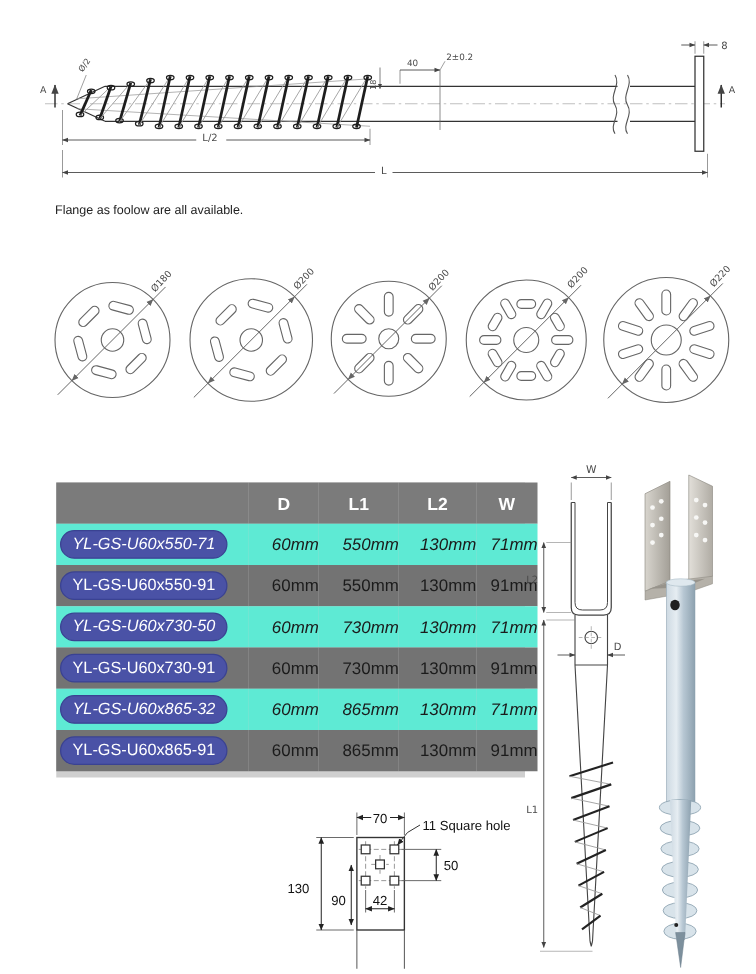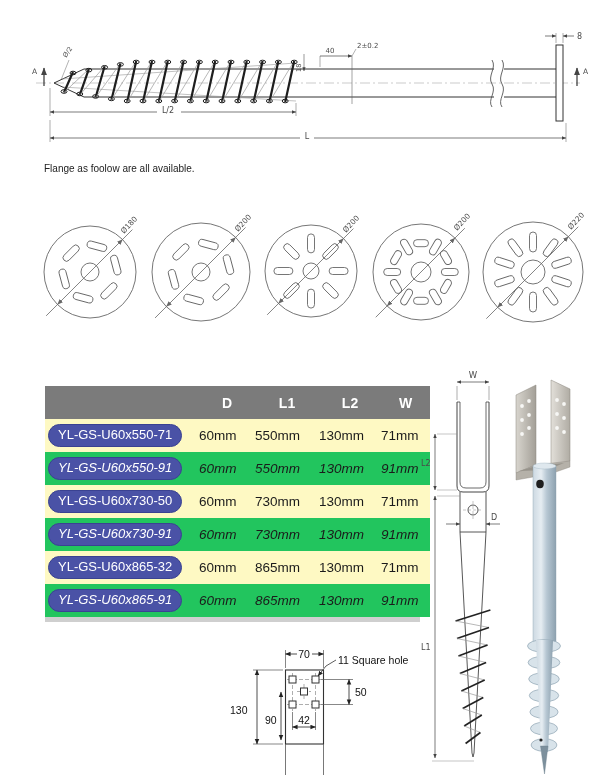--- a/index.html
+++ b/index.html
@@ -5,23 +5,23 @@
   html,body{margin:0;padding:0;background:#fff;}
   .page{position:relative;width:605px;height:779px;background:#ffffff;
         font-family:"Liberation Sans",sans-serif;overflow:hidden;}
   svg{position:absolute;display:block;}
   svg text{font-family:"DejaVu Sans",sans-serif;fill:#4a4a4a;}
   .note{position:absolute;left:44px;top:163px;font-size:10px;color:#222;}
   
   .spec-table{position:absolute;left:45px;top:386px;width:375px;background:#cfcfcf;padding-bottom:5px;}
   .spec-table table{border-collapse:collapse;width:375px;table-layout:fixed;}
   .spec-table th{background:#7b7b7b;color:#fff;font-size:14px;font-weight:bold;height:31px;text-align:center;}
-  .spec-table td{font-size:13.5px;color:#1b1b1b;text-align:left;height:33px;padding:0;}
-  .spec-table tr.odd td{background:#fef9c3;}
-  .spec-table tr.even td{background:#22c55e;font-style:italic;}
+  .spec-table td{font-size:13.5px;color:#1b1b1b;text-align:right;height:33px;padding:0;}
+  .spec-table tr.odd td{background:#5eead4;font-style:italic;}
+  .spec-table tr.even td{background:#737373;}
   .spec-table td.model{text-align:left;padding-left:3px;}
   .pill{display:inline-block;background:#4a52a6;border:1px solid #3a4292;color:#ffffff;
         border-radius:12px;padding:2px 9px 3px 9px;font-size:13px;line-height:16px;white-space:nowrap;}
   .c-model{width:152px;}.c-d{width:54px;}.c-l1{width:62px;}.c-l2{width:60px;}.c-w{width:47px;}
   .dimtxt{font-size:8px;}
   .plate-txt{font-family:"Liberation Sans",sans-serif;font-size:10.5px;fill:#111;}
 </style>
 </head>
 <body>
 

